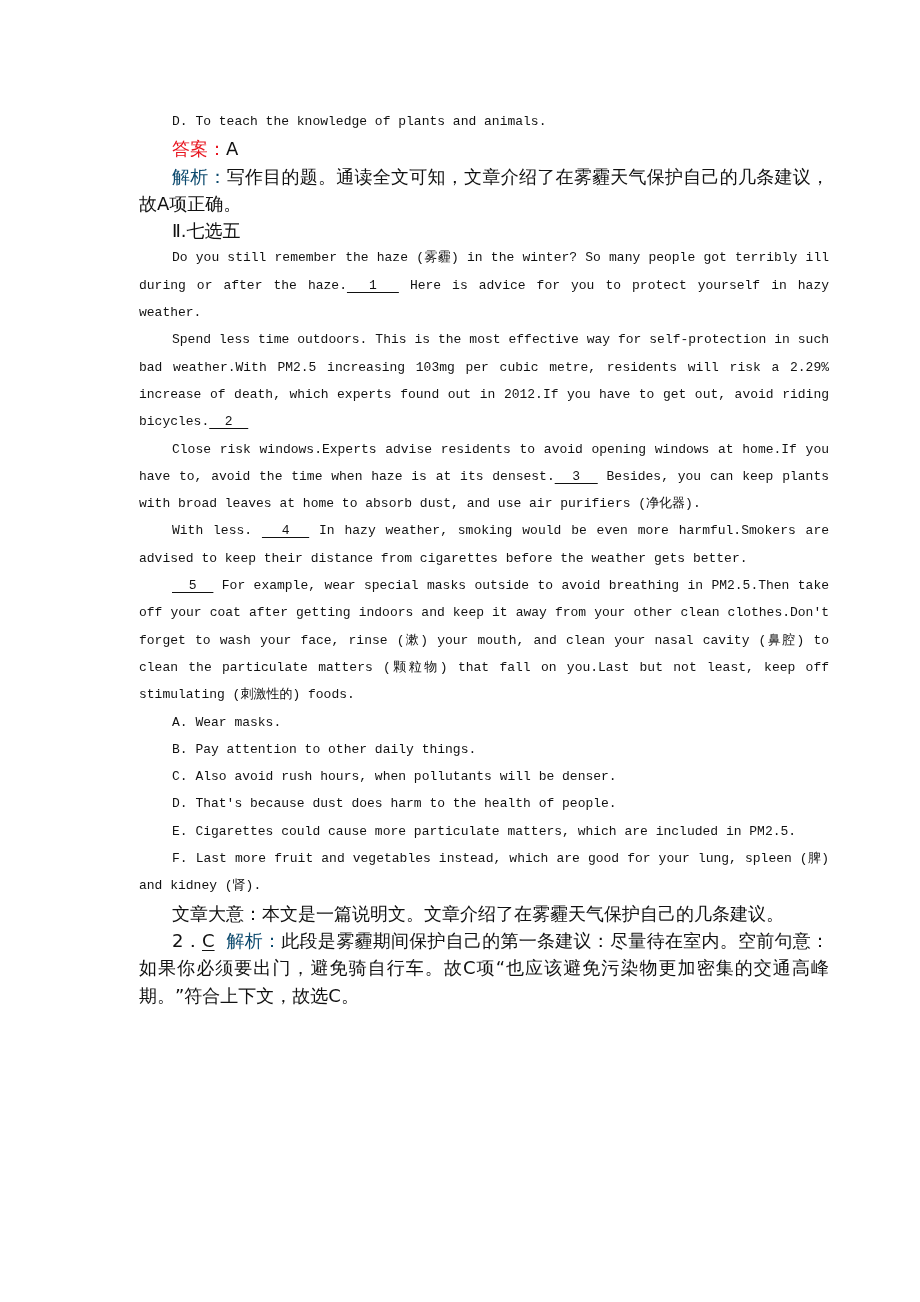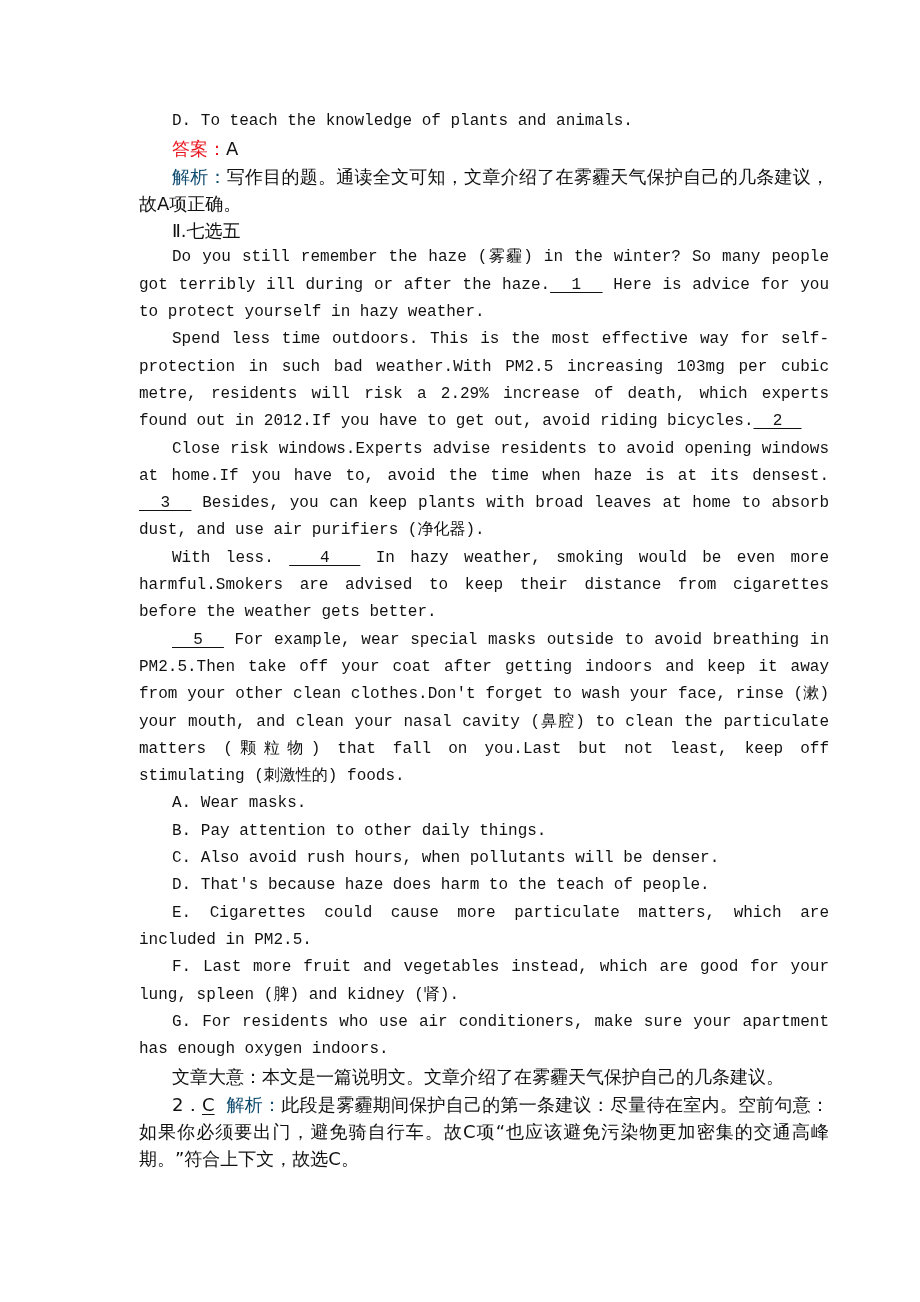--- a/index.html
+++ b/index.html
@@ -2,21 +2,21 @@
 <html><head>
 <meta charset="utf-8">
 <style>
   html, body { margin: 0; padding: 0; background: #ffffff; }
   body { width: 920px; height: 1302px; position: relative; overflow: hidden; }
   .page {
     position: absolute; left: 139px; top: 108px; width: 690px;
     font-family: "DejaVu Serif", "Liberation Serif", serif;
     font-size: 14.5px; color: #111; line-height: 27.3px;
   }
-  .mono { font-family: "Liberation Mono", "DejaVu Sans Mono", monospace; font-size: 16px; }
+  .mono { font-family: "Liberation Mono", "DejaVu Sans Mono", monospace; font-size: 13px; }
   .p { margin: 0; text-align: justify; text-align-last: left; }
   .ind { text-indent: 33px; }
   .red { color: #e8141e; }
   .blue { color: #0c4a6e; }
   .blank { text-decoration: underline; text-underline-offset: 3px; white-space: pre; }
   .ans { text-decoration: underline; text-underline-offset: 3px; }
   .cn { font-family: "DejaVu Sans", sans-serif; font-size: 18px; }
 </style>
 </head>
 <body>
@@ -44,24 +44,23 @@
   <p class="p ind mono">
     <span>With less. </span><span class="blank">  4  </span><span> In hazy weather, smoking would be even more harmful.Smokers are advised to keep their distance from cigarettes before the weather gets better.</span>
   </p>
   <p class="p ind mono">
     <span class="blank">  5  </span><span> For example, wear special masks outside to avoid breathing in PM2.5.Then take off your coat after getting indoors and keep it away from your other clean clothes.Don't forget to wash your face, rinse (漱) your mouth, and clean your nasal cavity (鼻腔) to clean the particulate matters (颗粒物) that fall on you.Last but not least, keep off stimulating (刺激性的) foods.</span>
   </p>
 
   <p class="p ind mono">A. Wear masks.</p>
   <p class="p ind mono">B. Pay attention to other daily things.</p>
   <p class="p ind mono">C. Also avoid rush hours, when pollutants will be denser.</p>
-  <p class="p ind mono">D. That's because haze does harm to the teach of people.</p>
+  <p class="p ind mono">D. That's because dust does harm to the health of people.</p>
   <p class="p ind mono">E. Cigarettes could cause more particulate matters, which are included in PM2.5.</p>
   <p class="p ind mono">F. Last more fruit and vegetables instead, which are good for your lung, spleen (脾) and kidney (肾).</p>
-  <p class="p ind mono">G. For residents who use air conditioners, make sure your apartment has enough oxygen indoors.</p>
 
   <p class="p ind cn">文章大意：本文是一篇说明文。文章介绍了在雾霾天气保护自己的几条建议。</p>
 
   <p class="p ind cn">
     <span>2．</span><span class="ans">C</span>&nbsp;&nbsp;<span class="blue">解析：</span><span>此段是雾霾期间保护自己的第一条建议：尽量待在室内。空前句意：如果你必须要出门，避免骑自行车。故C项“也应该避免污染物更加密集的交通高峰期。”符合上下文，故选C。</span>
   </p>
 
 </div>
 
 </body></html>

